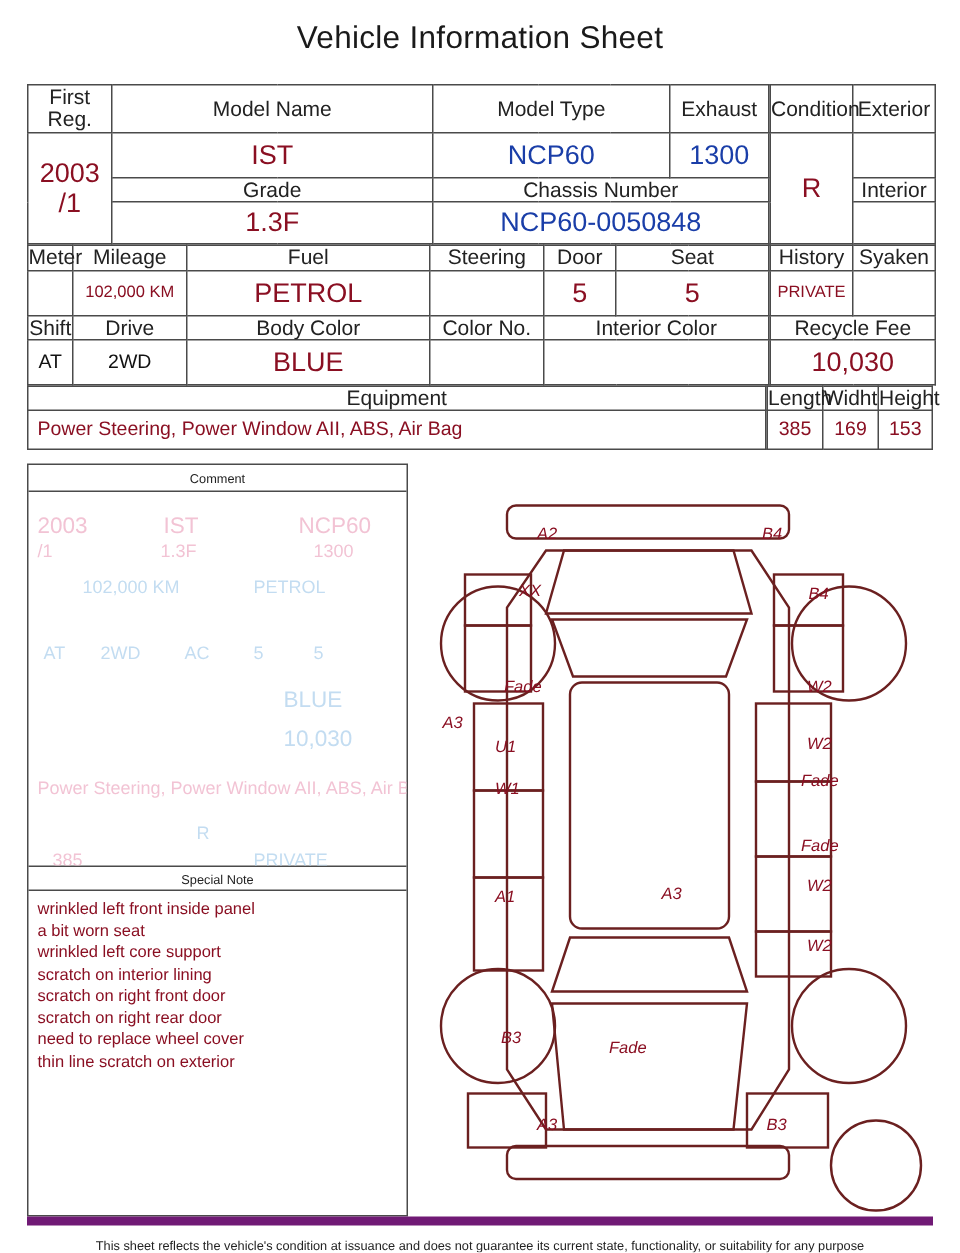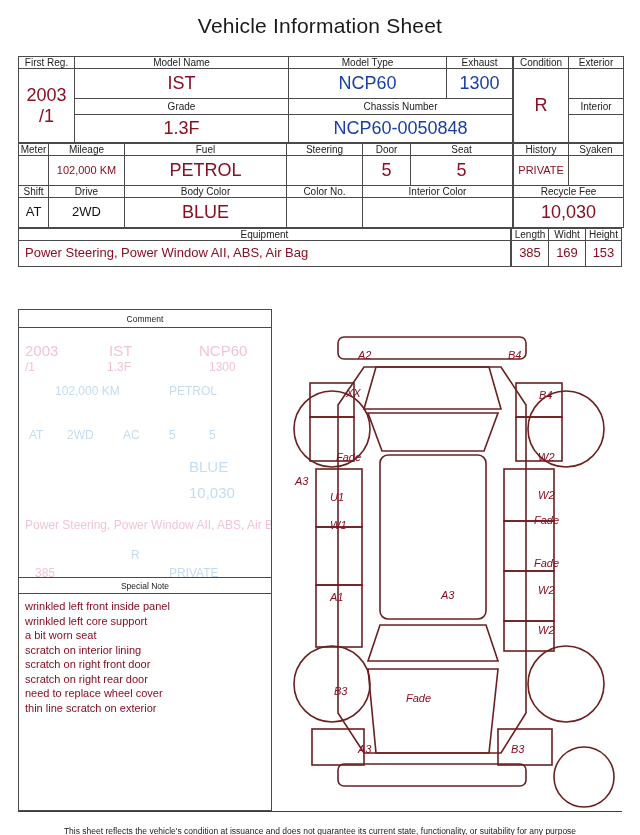--- a/index.html
+++ b/index.html
@@ -28,21 +28,21 @@
     border-collapse: collapse;
     table-layout: fixed;
   }
   table.grid td {
     border: 1px solid #4a4a4a;
     padding: 0;
     text-align: center;
     vertical-align: middle;
   }
   .lbl {
-    font-size: 10px;
+    font-size: 14px;
     color: #222;
     line-height: 1.1;
     padding: 2px 1px;
   }
   .val {
     color: #8a0f22;
     font-size: 16px;
     line-height: 1.15;
     padding: 2px 1px;
     white-space: nowrap;
@@ -101,23 +101,23 @@
   .ghost.big { font-size: 15px; }
 
   
   #diagram { position: absolute; left: 276px; top: 309px; width: 346px; height: 502px; font-style: italic; }
   svg { display: block; }
   .dl { fill: none; stroke: #6b2020; stroke-width: 1.6; }
   .dtxt { fill: #8a0f22; font-family: "Liberation Sans", sans-serif; font-size: 11px; }
 
   #footer {
     position: absolute; left: 18px; top: 811px; width: 604px;
-    border-top: 1px solid #701a75;
+    border-top: 6px solid #701a75;
     font-size: 8.5px; color: #222;
-    padding-top: 14px;
+    padding-top: 8px;
     text-align: center;
   }
 </style>
 </head>
 <body>
 
 <div id="sheet">
 
   <div class="title">Vehicle Information Sheet</div>
 
@@ -309,22 +309,22 @@
         <div class="ghost big" style="left: 170px; top: 130px;">BLUE</div>
         <div class="ghost big" style="left: 170px; top: 156px;">10,030</div>
         <div class="ghost pink" style="left: 6px; top: 190px;">Power Steering, Power Window  AII, ABS, Air Bag</div>
         <div class="ghost" style="left: 112px; top: 220px;">R</div>
         <div class="ghost" style="left: 150px; top: 238px;">PRIVATE</div>
         <div class="ghost pink" style="left: 16px; top: 238px;">385</div>
       </div>
     <div id="specialHeader">Special Note</div>
     <div id="specialBody">
         <div>wrinkled left front inside panel</div>
+        <div>a bit worn seat</div>
         <div>wrinkled left core support</div>
-        <div>a bit worn seat</div>
         <div>scratch on interior lining</div>
         <div>scratch on right front door</div>
         <div>scratch on right rear door</div>
         <div>need to replace wheel cover</div>
         <div>thin line scratch on exterior</div>
       </div>
   </div>
 
   <div id="diagram">
     <svg width="346" height="502" viewBox="0 0 346 502">

